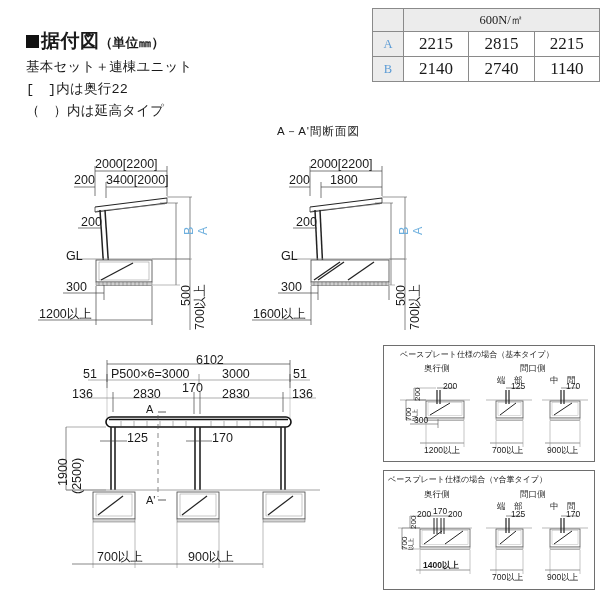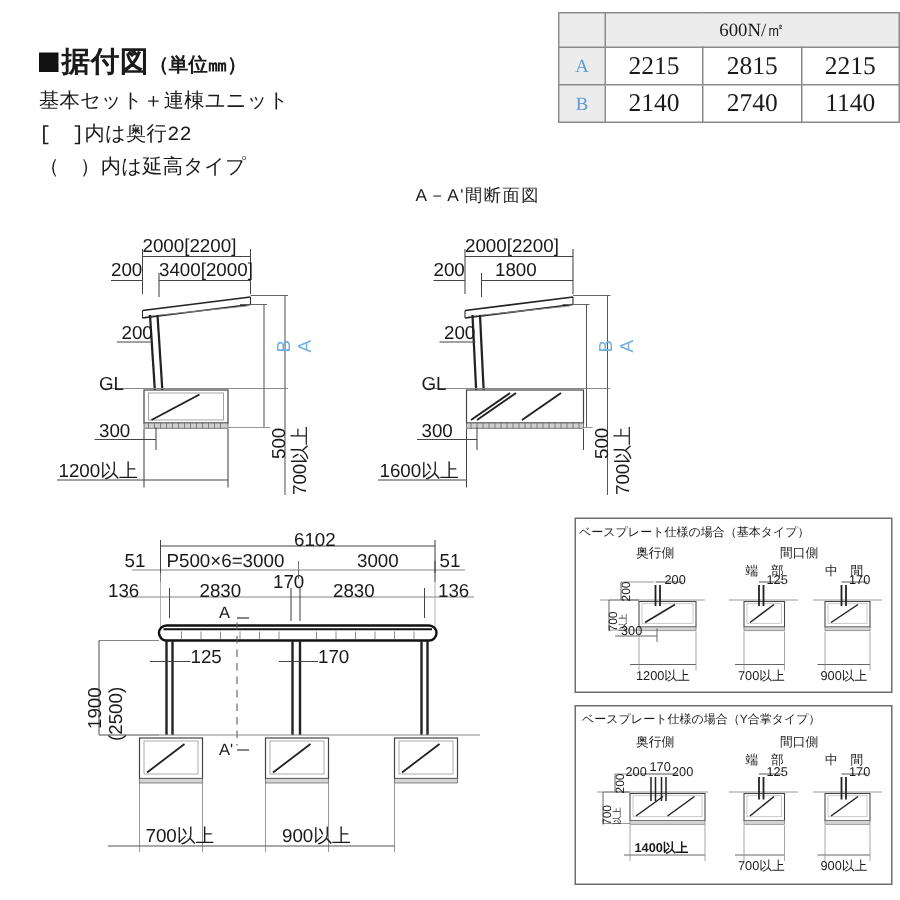--- a/index.html
+++ b/index.html
@@ -316,38 +316,38 @@
     <line x1="219" y1="522" x2="219" y2="568" stroke="#777" stroke-width="0.5"></line>
     <line x1="263" y1="522" x2="263" y2="568" stroke="#777" stroke-width="0.5"></line>
     <line x1="72" y1="564" x2="177" y2="564" stroke="#555"></line>
     <line x1="177" y1="564" x2="263" y2="564" stroke="#555"></line>
   </g>
 </svg>
 
 <div class="t dim" style="left:183px;top:354px;margin-left:13px;">6102</div>
 <div class="t dim" style="left:83px;top:368px;">51</div>
 <div class="t dim" style="left:111px;top:368px;">P500×6=3000</div>
-<div class="t dim" style="left:222px;top:368px;margin-left:16px;">3000</div>
+<div class="t dim" style="left:222px;top:368px;">3000</div>
 <div class="t dim" style="left:293px;top:368px;">51</div>
 <div class="t dim" style="left:72px;top:388px;">136</div>
 <div class="t dim" style="left:133px;top:388px;">2830</div>
 <div class="t dim" style="left:182px;top:382px;">170</div>
 <div class="t dim" style="left:222px;top:388px;">2830</div>
 <div class="t dim" style="left:292px;top:388px;">136</div>
 <div class="t dim-s" style="left:146px;top:404px;">A</div>
 <div class="t dim-s" style="left:146px;top:495px;">A'</div>
 <div class="t dim" style="left:127px;top:432px;">125</div>
 <div class="t dim" style="left:212px;top:432px;">170</div>
 <div class="vt dim" style="left:57px;top:486px;">1900</div>
 <div class="vt dim" style="left:71px;top:494px;">(2500)</div>
 <div class="t dim" style="left:97px;top:551px;">700以上</div>
 <div class="t dim" style="left:188px;top:551px;">900以上</div>
 
 <div class="dbox" style="left:383px;top:345px;width:210px;height:115px;"></div>
-<div class="dbox-ttl" style="left:386px;top:349px;">ベースプレート仕様の場合（基本タイプ）</div>
+<div class="dbox-ttl" style="left:400px;top:349px;">ベースプレート仕様の場合（基本タイプ）</div>
 <div class="dlab" style="left:424px;top:363px;">奥行側</div>
 <div class="dlab" style="left:520px;top:363px;">間口側</div>
 <div class="dlab" style="left:497px;top:375px;">端　部</div>
 <div class="dlab" style="left:550px;top:375px;">中　間</div>
 
 <svg width="600" height="600" style="pointer-events:none;">
   <g stroke="#444" stroke-width="0.6" fill="none">
 
     <line x1="400" y1="400" x2="470" y2="400" stroke="#8a8a8a" stroke-width="0.6"></line>
     <rect x="426" y="401" width="38" height="17" stroke="#444" stroke-width="0.7" fill="#fff"></rect>

